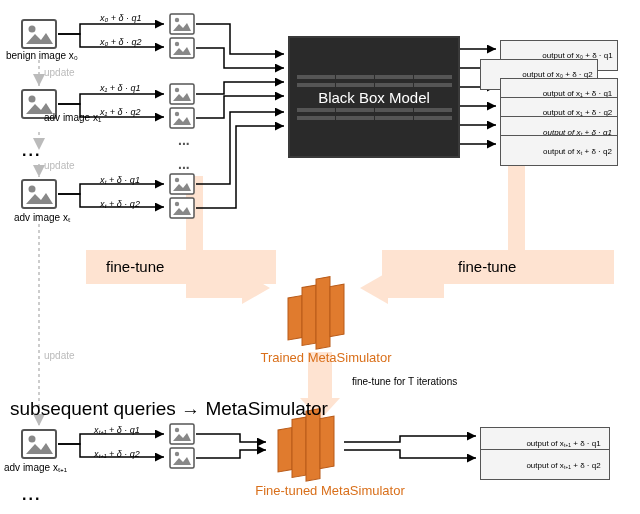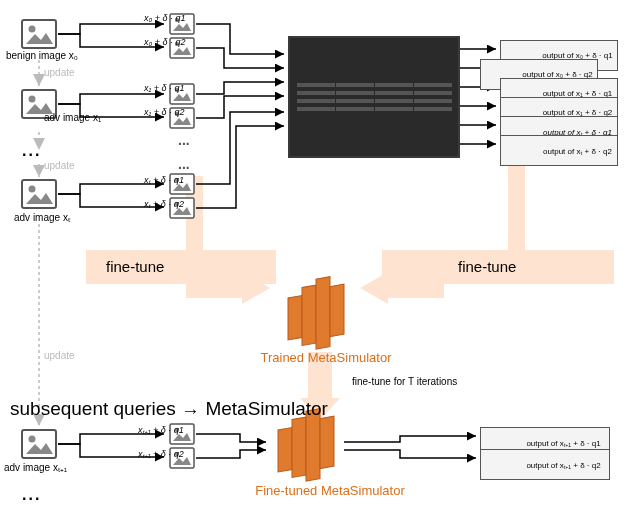--- a/index.html
+++ b/index.html
@@ -1,19 +1,19 @@
 <!DOCTYPE html>
 <html><head>
 <meta charset="utf-8">
 <style>
   * { box-sizing: border-box; margin: 0; padding: 0; }
   body { background: #fff; width: 640px; height: 514px; position: relative; font-family: Arial, sans-serif; overflow: hidden; }
   svg { position: absolute; top: 0; left: 0; }
   .lbl { position: absolute; font-size: 9px; color: #000; white-space: nowrap; }
-  .ilbl { font-style: italic; margin-left: 44px; }
+  .ilbl { font-style: italic; }
   .caption { position: absolute; font-size: 10px; color: #000; }
   .finetune-text { position: absolute; font-size: 15px; font-weight: 400; color: #000; }
   .blackbox {
     position: absolute; background: #2a2a2a; border: 2px solid #3a3a3a;
     text-align: center; display: flex; flex-direction: column; justify-content: center;
   }
   .blackbox .title { color: #fff; font-size: 15px; font-weight: 400; }
   .dashes { display: flex; justify-content: space-around; padding: 2px 6px; }
   .dash { width: 38px; height: 4px; background: #555; }
   .outbox {
@@ -132,20 +132,21 @@
       <div class="dash"></div>
       <div class="dash"></div>
       <div class="dash"></div>
     </div>
   <div class="dashes">
       <div class="dash"></div>
       <div class="dash"></div>
       <div class="dash"></div>
       <div class="dash"></div>
     </div>
+  <div class="title">Black Box Model</div>
   <div class="dashes">
       <div class="dash"></div>
       <div class="dash"></div>
       <div class="dash"></div>
       <div class="dash"></div>
     </div>
   <div class="dashes">
       <div class="dash"></div>
       <div class="dash"></div>
       <div class="dash"></div>

